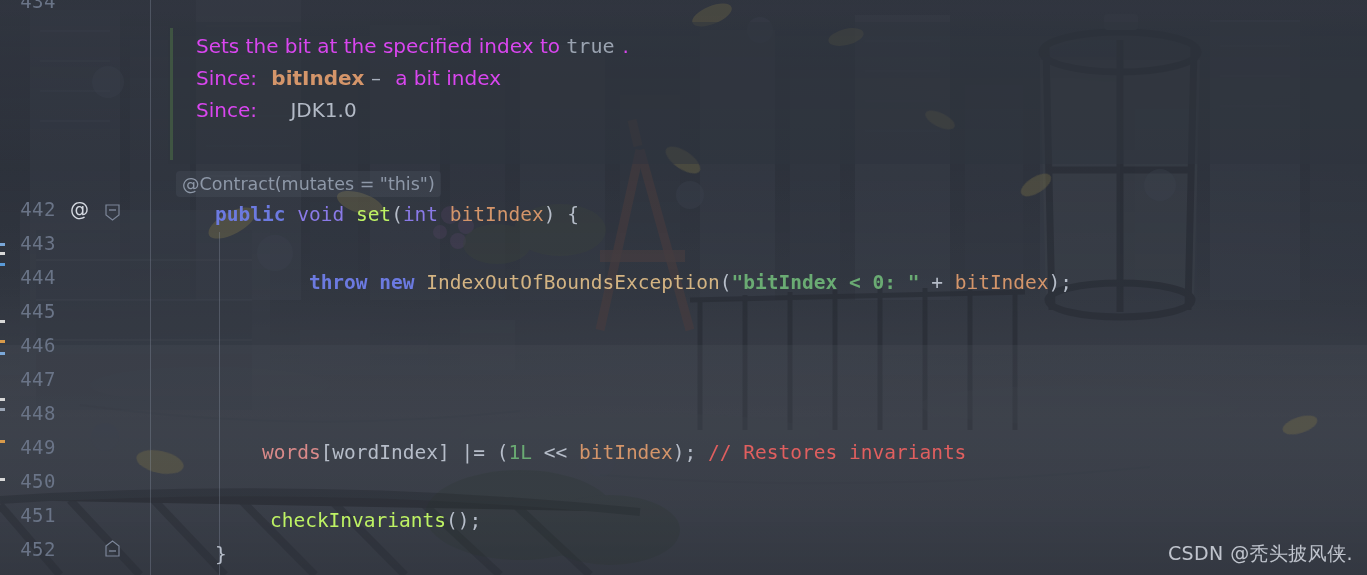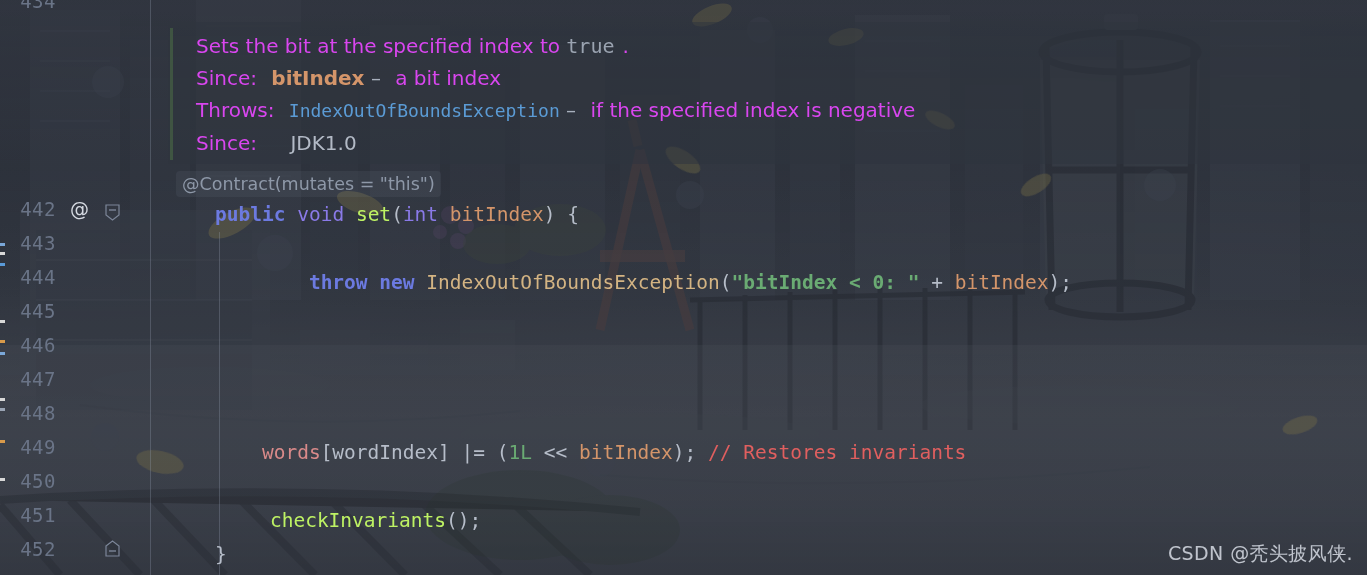--- a/index.html
+++ b/index.html
@@ -347,19 +347,18 @@
     <div class="code-line" style="top:538px; padding-left:168px;"><span class="t-punc">    }</span></div>
   </div>
 
   <div class="inlay" style="left:176px; top:171px;">@Contract(mutates = "this")</div>
 
   <div id="doc-popup">
     <div class="doc-row"><span class="doc-label">Sets the bit at the specified index to </span><span class="doc-mono">true</span><span class="doc-label">.</span></div>
 
     <div class="doc-row"><span class="doc-label">Since:</span><span class="doc-label"> </span><span class="doc-param">bitIndex</span><span class="doc-dash"> – </span><span class="doc-label">a bit index</span></div>
 
-    <div class="doc-row"><span class="doc-label">Throws:</span><span class="doc-label"> </span><span class="doc-link">IndexOutOfBoundsException</span><span class="doc-dash"> – </span><span class="doc-label">if the specified index is negative</span></div>
 
     <div class="doc-row"><span class="doc-label">Since:</span><span class="doc-label">    </span><span class="doc-since-val">JDK1.0</span></div>
   </div>
 
   <div id="watermark">CSDN @秃头披风侠.</div>
 </div>
 
 </body></html>

